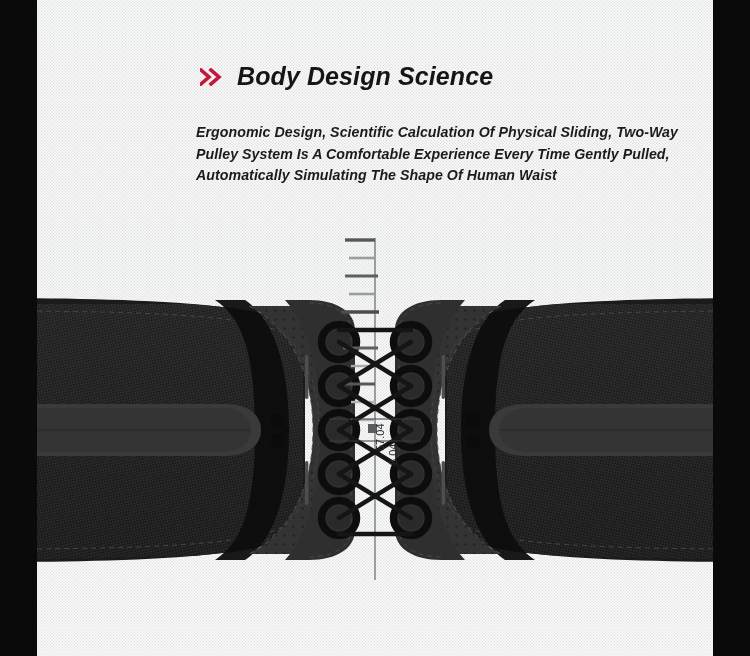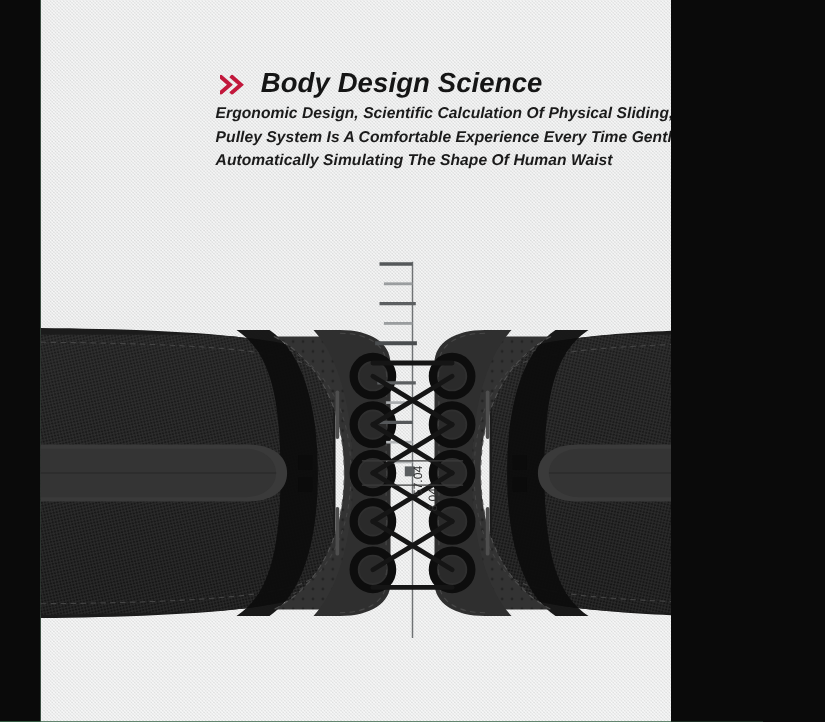--- a/index.html
+++ b/index.html
@@ -1,21 +1,21 @@
 <!DOCTYPE html>
 <html><head>
 <meta charset="utf-8">
 <style>
   html,body{margin:0;padding:0;background:#0a0a0a;}
   body{font-family:"Liberation Sans", sans-serif;}
 
   #stage{
     position:relative;
-    width:610px;height:656px;
-    background:#86efac;
+    width:728px;height:656px;
+    background:#ef4444;
     overflow:hidden;
   }
 
   
   #sheet{
     position:absolute;
     left:37px; top:0; width:676px; height:656px;
     background:
       repeating-linear-gradient(45deg, rgba(255,255,255,.55) 0 1px, rgba(0,0,0,.025) 1px 2px),
       repeating-linear-gradient(-45deg, rgba(255,255,255,.40) 0 1px, rgba(0,0,0,.02) 1px 2px),
@@ -33,21 +33,21 @@
     position:absolute; left:163px; top:64px;
     display:flex; align-items:center; gap:13px;
   }
   #chev{display:block;}
   #title{
     font-size:25px; font-weight:bold; font-style:italic;
     color:#151515; letter-spacing:.1px; white-space:nowrap;
     line-height:1;
   }
   #subtitle{
-    position:absolute; left:159px; top:93px; width:520px;
+    position:absolute; left:159px; top:122px; width:520px;
     font-size:14.2px; font-weight:bold; font-style:italic;
     color:#1b1b1b; line-height:21.5px; letter-spacing:.05px;
   }
 
   
   #art{position:absolute;left:0;top:0;width:676px;height:656px;}
   svg.ill{position:absolute;left:0;top:0;}
 </style>
 </head>
 <body>

